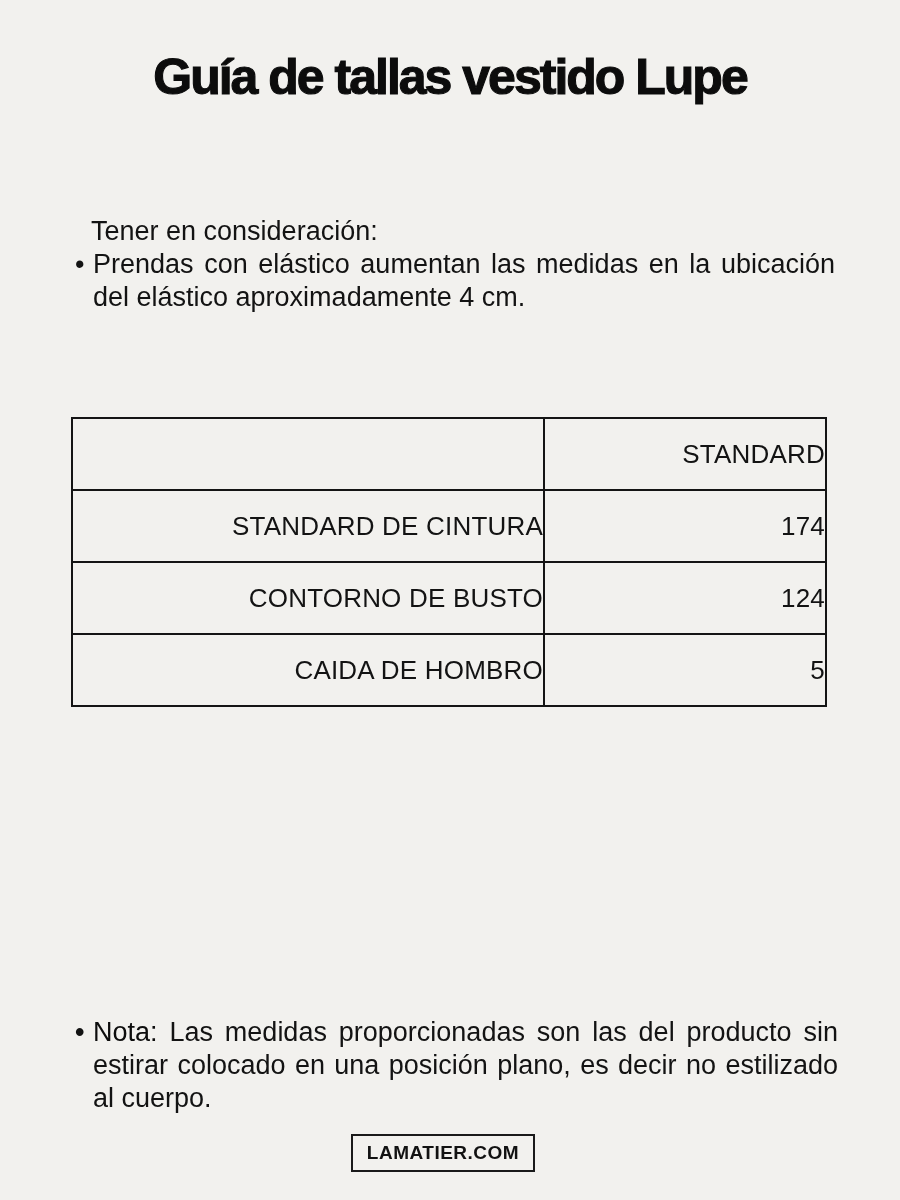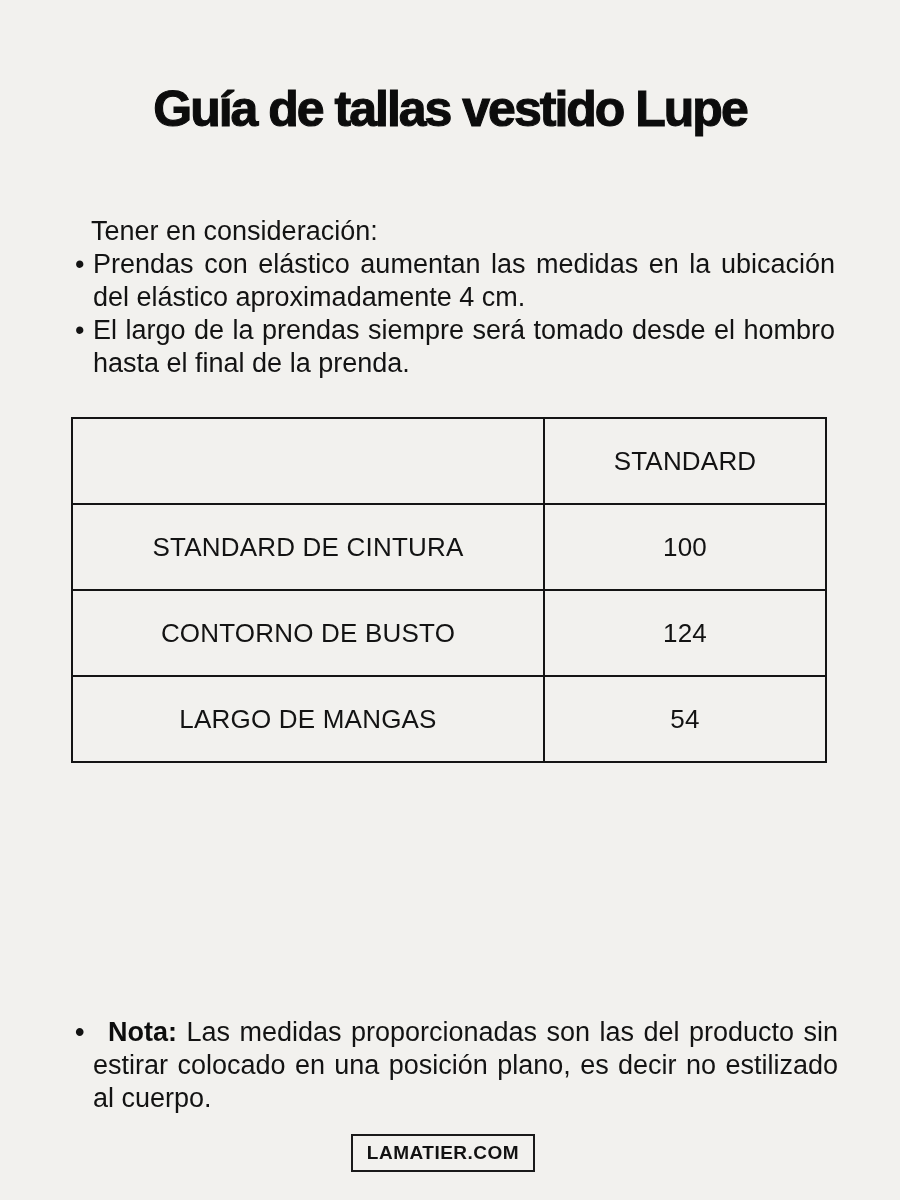--- a/index.html
+++ b/index.html
@@ -13,21 +13,20 @@
   }
 
   .title {
     position: absolute;
     top: 48px; left: 0; width: 900px;
     text-align: center;
     font-size: 50px;
     font-weight: 800;
     letter-spacing: -2px;
     color: #0c0c0c;
-    margin-top: 32px;
     -webkit-text-stroke: 1.1px #0c0c0c;
   }
 
   .considerations {
     position: absolute;
     top: 199px; left: 75px; width: 760px;
     font-size: 27px;
     line-height: 33px;
     color: #131313;
   }
@@ -46,38 +45,38 @@
   }
 
   .size-table {
     position: absolute;
     top: 417px; left: 71px;
     border-collapse: collapse;
     table-layout: fixed;
   }
   .size-table th, .size-table td {
     border: 2px solid #141414;
-    height: 86px;
-    text-align: center;
+    height: 72px;
+    text-align: right;
     vertical-align: middle;
     font-size: 26px;
     font-weight: 400;
     color: #131313;
     letter-spacing: 0.2px;
   }
 
   .note {
     position: absolute;
     top: 1016px; left: 75px; width: 763px;
     font-size: 27px;
     line-height: 33px;
     color: #131313;
   }
   .note .bullet-item::before { font-weight: 700; }
-  .note-label { font-weight: 700; color: #0d0d0d; margin-left: 15px; }
+  .note-label { font-weight: 400; color: #0d0d0d; }
 
   .footer {
     position: absolute;
     top: 1134px; left: 0; width: 886px;
     text-align: center;
   }
   .brand-box {
     display: inline-block;
     border: 2px solid #1a1a1a;
     padding: 6px 14px;
@@ -90,45 +89,44 @@
 </style>
 </head>
 <body>
 
 <h1 class="title">Guía de tallas vestido Lupe</h1>
 
 <section class="considerations">
   <p class="considerations-heading">Tener en consideración:</p>
   <ul class="bullet-list">
     <li class="bullet-item">Prendas con elástico aumentan las medidas en la ubicación del elástico aproximadamente 4 cm.</li>
-    <li class="bullet-item">El largo de la prendas siempre será tomado desde el hombro hasta el final de la prenda.</li>
   </ul>
 </section>
 
 <table class="size-table">
   <colgroup>
     <col style="width:472px">
     <col style="width:282px">
   </colgroup>
   <tbody>
     <tr>
       <th></th>
       <th>STANDARD</th>
     </tr>
     <tr>
       <td>STANDARD DE CINTURA</td>
-      <td>100</td>
+      <td>174</td>
     </tr>
     <tr>
       <td>CONTORNO DE BUSTO</td>
       <td>124</td>
     </tr>
     <tr>
-      <td>LARGO DE MANGAS</td>
-      <td>54</td>
+      <td>CAIDA DE HOMBRO</td>
+      <td>5</td>
     </tr>
   </tbody>
 </table>
 
 <section class="note">
   <ul class="bullet-list">
     <li class="bullet-item"><span class="note-label">Nota:</span> <span>Las medidas proporcionadas son las del producto sin estirar colocado en una posición plano, es decir no estilizado al cuerpo.</span></li>
   </ul>
 </section>
 

